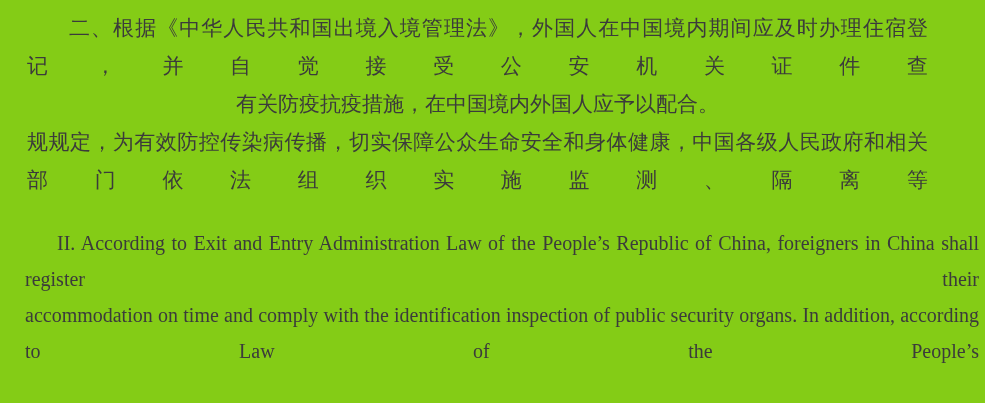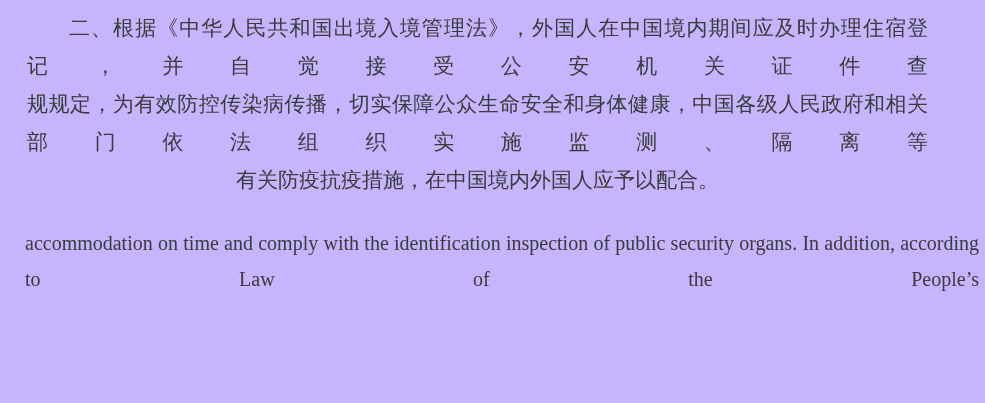--- a/index.html
+++ b/index.html
@@ -11,21 +11,21 @@
     width: 985px;
     height: 403px;
     overflow: hidden;
     font-family: "Liberation Serif", "DejaVu Serif", serif;
     color: #3b3b3b;
     -webkit-font-smoothing: antialiased;
   }
   .page {
     width: 985px;
     height: 403px;
-    background: #c4b5fd;
+    background: #84cc16;
     position: relative;
   }
   .para-zh {
     margin: 0 57px 0 27px;
     padding-top: 9px;
     font-size: 21px;
     line-height: 38px;
     font-family: "Liberation Serif", "DejaVu Serif", "SimSun", serif;
   }
   .para-en {
@@ -51,22 +51,23 @@
     text-indent: 32px;
   }
 </style>
 </head>
 <body>
 
 <div class="page">
 
   <div class="para-zh">
     <div class="line justify indent-zh">二、根据《中华人民共和国出境入境管理法》，外国人在中国境内期间应及时办理住宿登记，并自觉接受公安机关证件查</div>
+    <div class="line center">有关防疫抗疫措施，在中国境内外国人应予以配合。</div>
     <div class="line justify">规规定，为有效防控传染病传播，切实保障公众生命安全和身体健康，中国各级人民政府和相关部门依法组织实施监测、隔离等</div>
-    <div class="line center">有关防疫抗疫措施，在中国境内外国人应予以配合。</div>
   </div>
 
   <div class="para-en">
+    <div class="line justify indent-en">II. According to Exit and Entry Administration Law of the People’s Republic of China, foreigners in China shall register their</div>
     <div class="line justify">accommodation on time and comply with the identification inspection of public security organs. In addition, according to Law of the People’s</div>
 
   </div>
 
 </div>
 
 </body></html>

